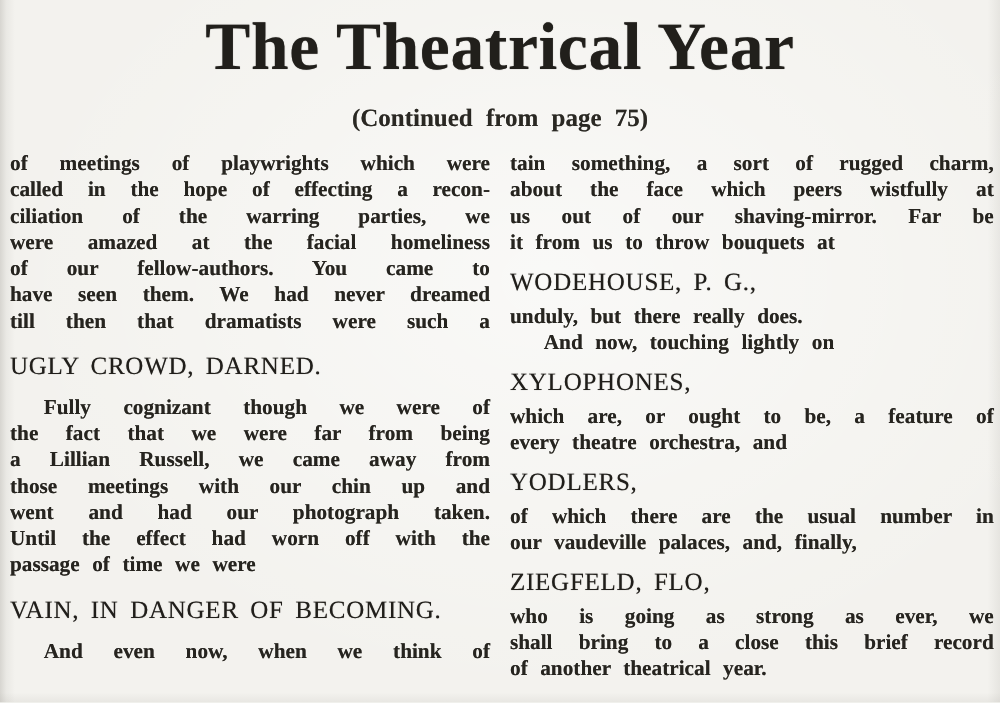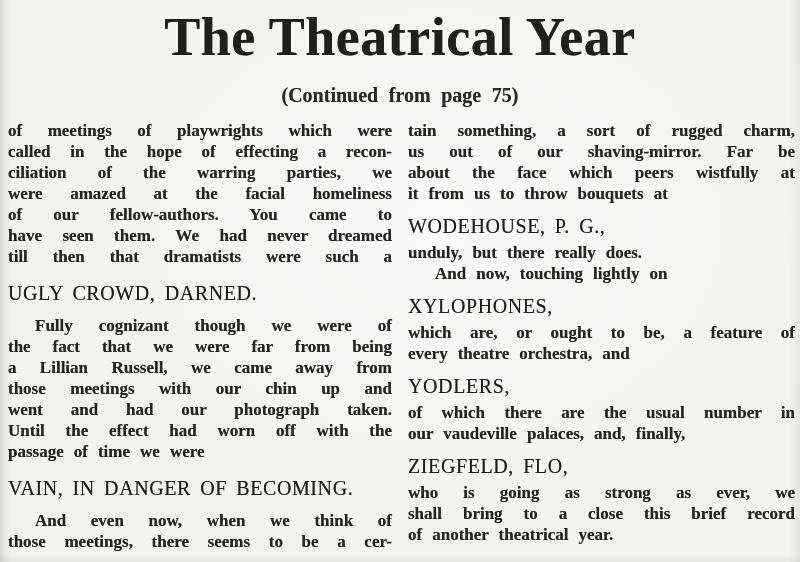--- a/index.html
+++ b/index.html
@@ -108,28 +108,27 @@
           <div class="line just">the fact that we were far from being</div>
           <div class="line just">a Lillian Russell, we came away from</div>
           <div class="line just">those meetings with our chin up and</div>
           <div class="line just">went and had our photograph taken.</div>
           <div class="line just">Until the effect had worn off with the</div>
           <div class="line left">passage of time we were</div>
         </div>
         <div class="heading">VAIN, IN DANGER OF BECOMING.</div>
         <div class="para">
           <div class="line just indent">And even now, when we think of</div>
-          <div class="line just">those meetings, there seems to be a cer-</div>
         </div>
       </div>
     <div class="col col-right" id="col-right">
         <div class="para">
           <div class="line just">tain something, a sort of rugged charm,</div>
+          <div class="line just">about the face which peers wistfully at</div>
           <div class="line just">us out of our shaving-mirror. Far be</div>
-          <div class="line just">about the face which peers wistfully at</div>
           <div class="line left">it from us to throw bouquets at</div>
         </div>
         <div class="heading">WODEHOUSE, P. G.,</div>
         <div class="para">
           <div class="line left">unduly, but there really does.</div>
           <div class="line left indent">And now, touching lightly on</div>
         </div>
         <div class="heading">XYLOPHONES,</div>
         <div class="para">
           <div class="line just">which are, or ought to be, a feature of</div>

